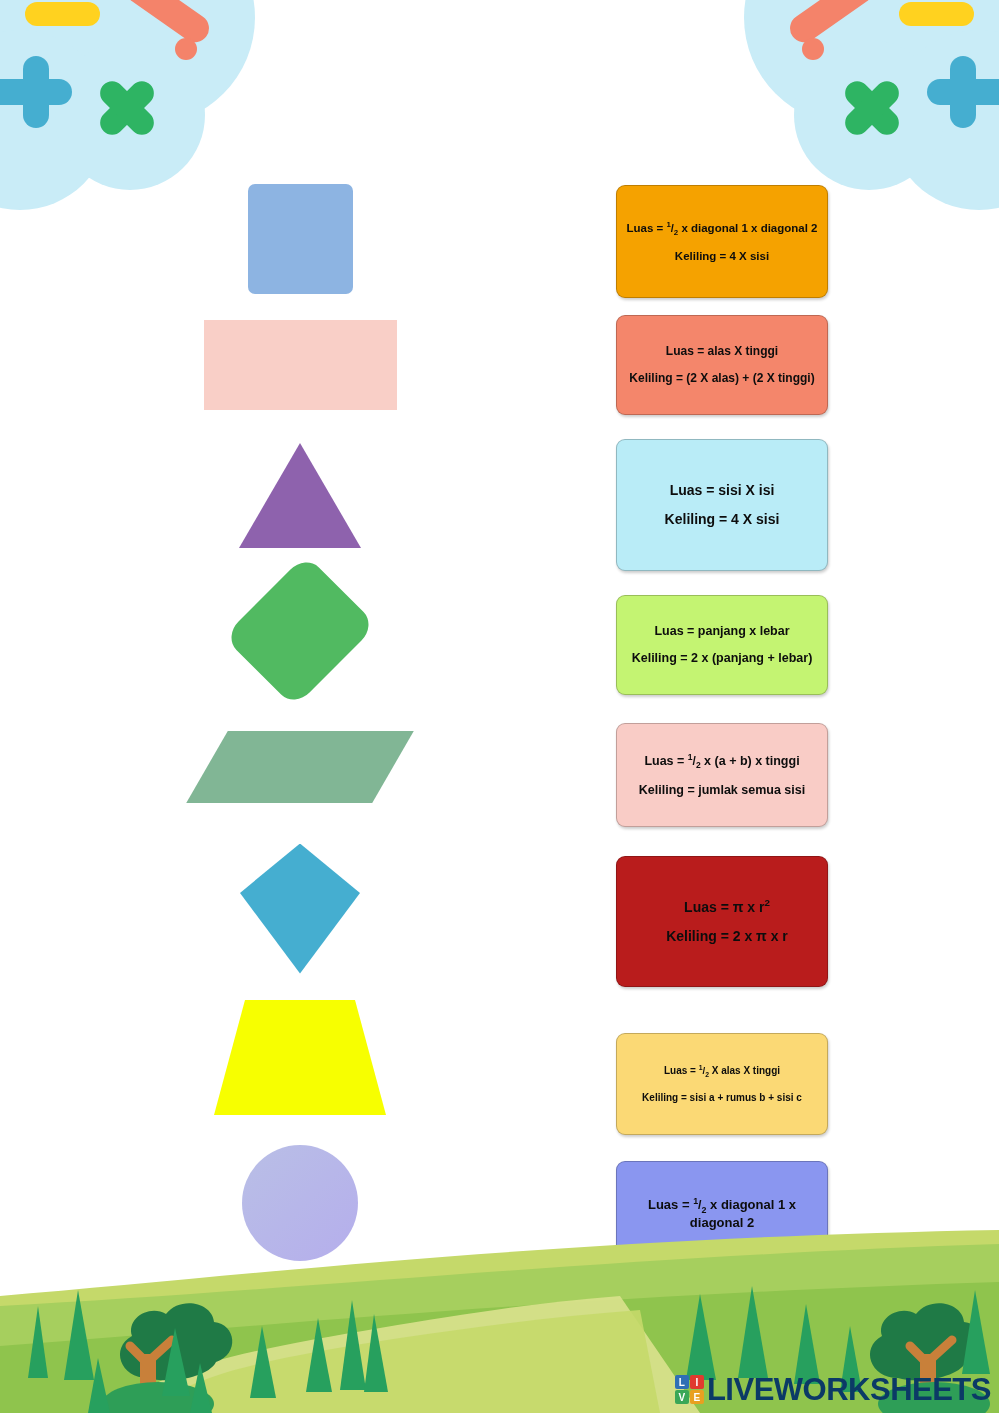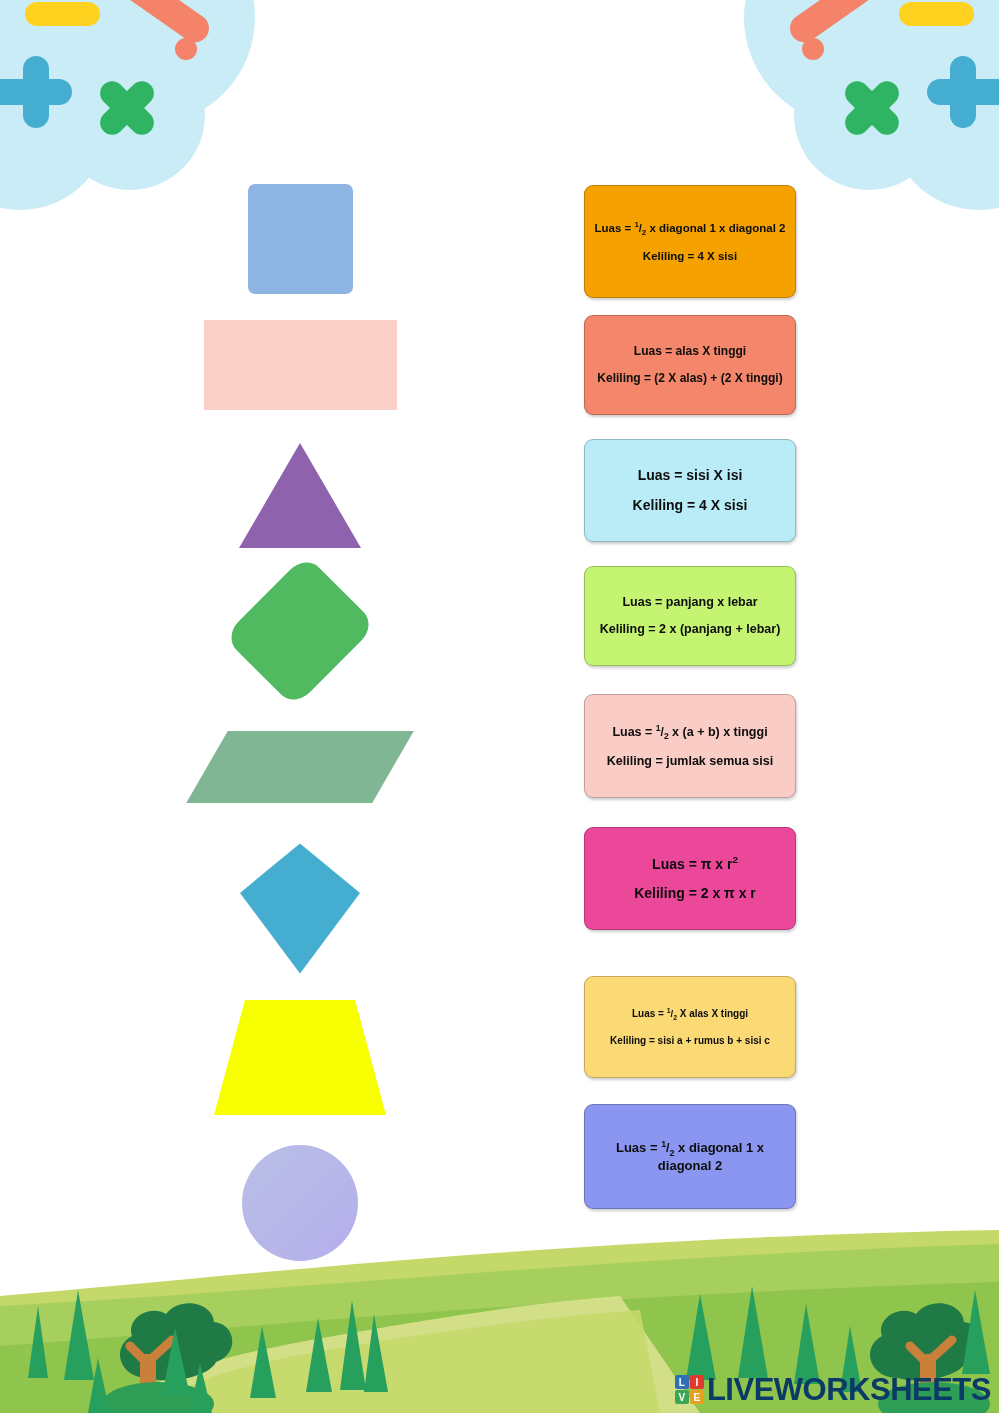--- a/index.html
+++ b/index.html
@@ -24,21 +24,21 @@
 
   
   .title{
     position:absolute;left:205px;top:96px;width:600px;
     font-size:20.5px;font-weight:bold;color:#111111;
     line-height:1.45;letter-spacing:.1px;
   }
 
   
   .shapes-col{position:absolute;left:150px;top:175px;width:300px;}
-  .cards-col{position:absolute;left:584px;top:185px;width:212px;}
+  .cards-col{position:absolute;left:616px;top:185px;width:212px;}
 
   .shape-slot{position:relative;width:300px;display:flex;align-items:center;justify-content:center;}
 
   
   .sq{width:105px;height:110px;background:#8db4e2;border-radius:7px;}
   .rect{width:193px;height:90px;background:#f9cfc7;}
   .tri{width:0;height:0;border-left:61px solid transparent;border-right:61px solid transparent;border-bottom:105px solid #8e62ad;}
   .rhomb{width:108px;height:108px;background:#51ba61;border-radius:20px;transform:rotate(45deg) scale(.93,1.08);}
   .para{width:186px;height:72px;background:#81b695;transform:skewX(-30deg);}
   .kite{width:120px;height:130px;background:#45aed0;
@@ -160,38 +160,38 @@
         <span>Luas = </span><span class="frac"><sup>1</sup>/<sub>2</sub></span><span> x diagonal 1 x diagonal 2</span>
       </div>
       <div class="line">Keliling = 4 X sisi</div>
     </div>
 
     <div class="card" style="height:100px;background:#f4866b;font-size:12px;margin-bottom:24px;">
       <div class="line">Luas = alas X tinggi</div>
       <div class="line">Keliling = (2 X alas) + (2 X tinggi)</div>
     </div>
 
-    <div class="card" style="height:103px;background:#b9ecf7;font-size:14px;margin-bottom:24px;">
+    <div class="card" style="height:132px;background:#b9ecf7;font-size:14px;margin-bottom:24px;">
       <div class="line">Luas = sisi X isi</div>
       <div class="line">Keliling = 4 X sisi</div>
     </div>
 
     <div class="card" style="height:100px;background:#c4f472;font-size:12.5px;margin-bottom:28px;">
       <div class="line">Luas = panjang x lebar</div>
       <div class="line">Keliling = 2 x (panjang + lebar)</div>
     </div>
 
     <div class="card" style="height:104px;background:#f9ccc6;font-size:12.5px;margin-bottom:29px;">
       <div class="line">
         <span>Luas = </span><span class="frac"><sup>1</sup>/<sub>2</sub></span><span> x (a + b) x tinggi</span>
       </div>
       <div class="line">Keliling = jumlak semua sisi</div>
     </div>
 
-    <div class="card" style="height:103px;background:#ec4899;font-size:14px;margin-bottom:46px;padding-left:17px;">
+    <div class="card" style="height:131px;background:#b91c1c;font-size:14px;margin-bottom:46px;padding-left:17px;">
       <div class="line">
         <span>Luas = </span><span>π x r</span><span class="sup2">2</span>
       </div>
       <div class="line">Keliling = 2 x π x r</div>
     </div>
 
     <div class="card" style="height:102px;background:#fbd975;font-size:10px;margin-bottom:26px;">
       <div class="line">
         <span>Luas = </span><span class="frac"><sup>1</sup>/<sub>2</sub></span><span> X alas X tinggi</span>
       </div>

